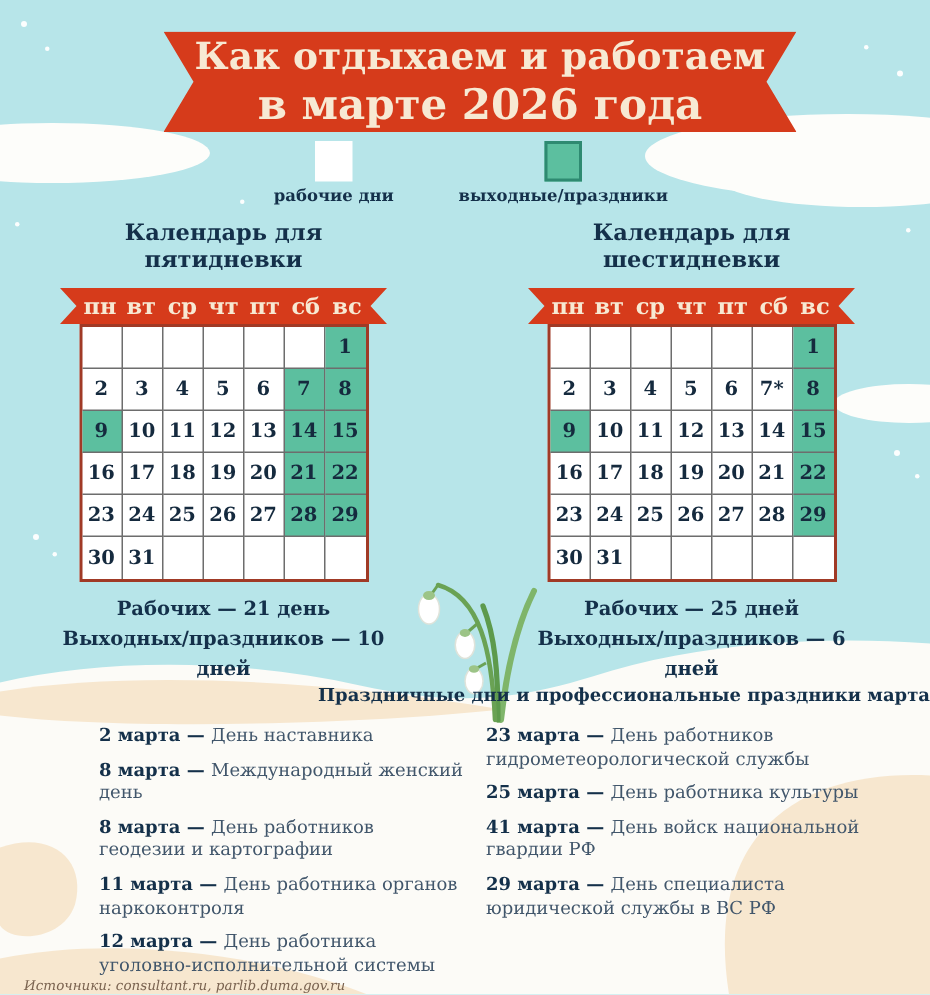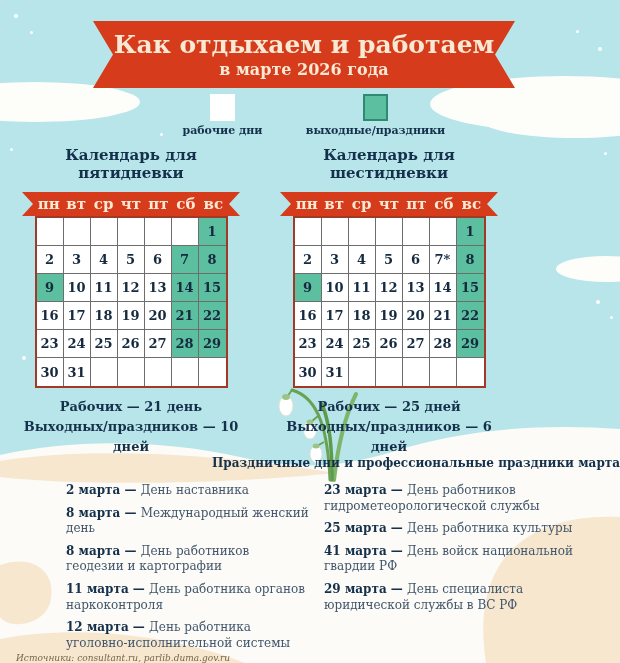--- a/index.html
+++ b/index.html
@@ -8,38 +8,38 @@
     background:var(--sky,#b7e5e9);
     font-family:"DejaVu Serif", serif;
   }
   
   .cloud{position:absolute; background:#fdfdfa; border-radius:50%; z-index:0;}
   .dot{position:absolute; background:#ffffff; border-radius:50%; z-index:0; opacity:.95;}
   .hill{position:absolute; left:0; top:413px; width:620px; height:250px; z-index:1;}
   .flower{position:absolute; left:272px; top:374px; width:92px; height:110px; z-index:2;}
   
   .banner{
-    position:absolute; left:93px; top:21px; width:422px; height:67px; z-index:3;
+    position:absolute; left:109px; top:21px; width:422px; height:67px; z-index:3;
     background:var(--red,#d63b1b);
     clip-path:polygon(0 0,100% 0,calc(100% - 20px) 50%,100% 100%,0 100%,20px 50%);
     color:#f7e9d3; text-align:center; font-weight:bold;
     display:flex; flex-direction:column; justify-content:center; line-height:1.2;
   }
   .banner .l1{font-size:25px;}
-  .banner .l2{font-size:16px;}
+  .banner .l2{font-size:28px;}
   
   .legend{position:absolute; left:0; top:0; width:620px; z-index:3;}
   .sw{position:absolute; width:25px; height:27px; box-sizing:border-box;}
   .sw.work{left:210px; top:94px; background:#ffffff;}
   .sw.off{left:363px; top:94px; background:var(--teal,#5cbf9f); border:2px solid #2e8a71;}
   .legend .lab{position:absolute; top:124px; text-align:center; font-size:11px; font-weight:bold; color:var(--navy,#14304a);}
   .lab.work{left:165px; width:115px;}
   .lab.off{left:298px; width:155px;}
   
-  .cals{position:absolute; top:146px; left:22px; display:flex; gap:40px; z-index:3;}
+  .cals{position:absolute; top:146px; left:40px; display:flex; gap:94px; z-index:3;}
   .cal{width:218px;}
   .cal-title{text-align:center; font-size:15px; font-weight:bold; color:var(--navy,#14304a); margin:0 0 10px 0;}
   .cal-ribbon{
     height:24px; background:var(--red,#d63b1b);
     clip-path:polygon(0 0,100% 0,calc(100% - 11px) 50%,100% 100%,0 100%,11px 50%);
     display:grid; grid-template-columns:repeat(7,1fr); align-items:center;
     padding:0 13px; box-sizing:border-box;
   }
   .cal-ribbon span{ text-align:center; font-size:15px; font-weight:bold; color:#f7e9d3;}
   .cal-table{

